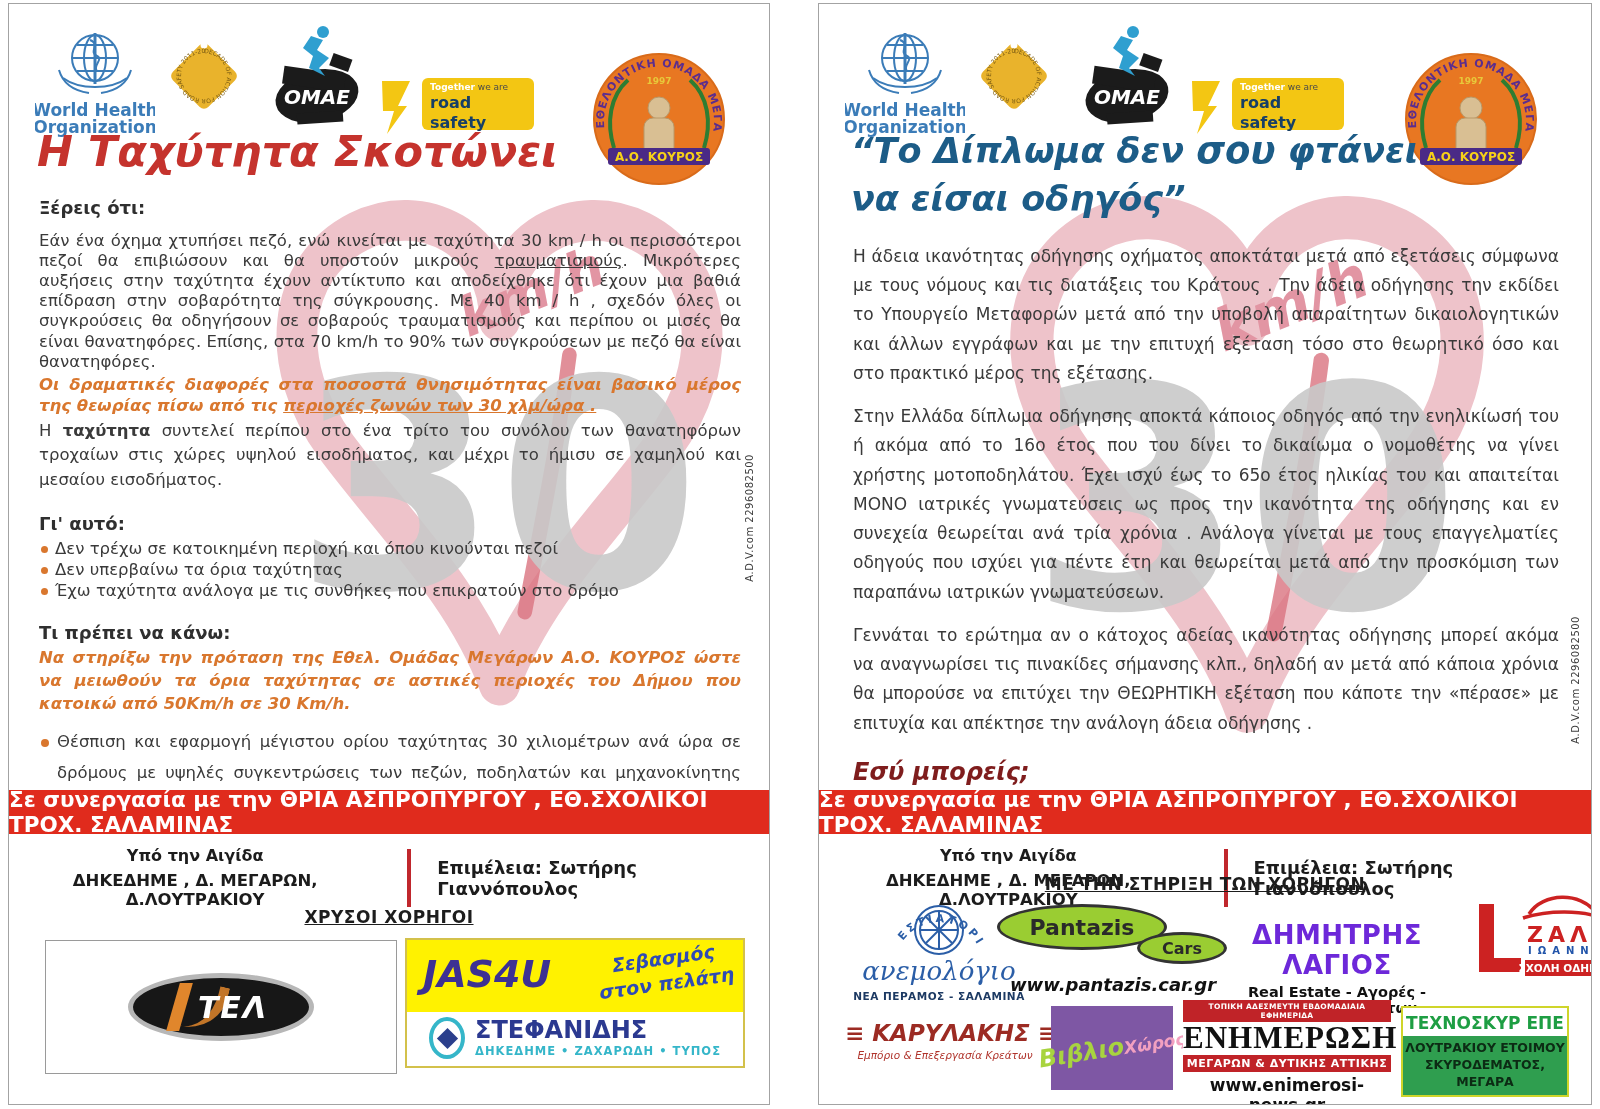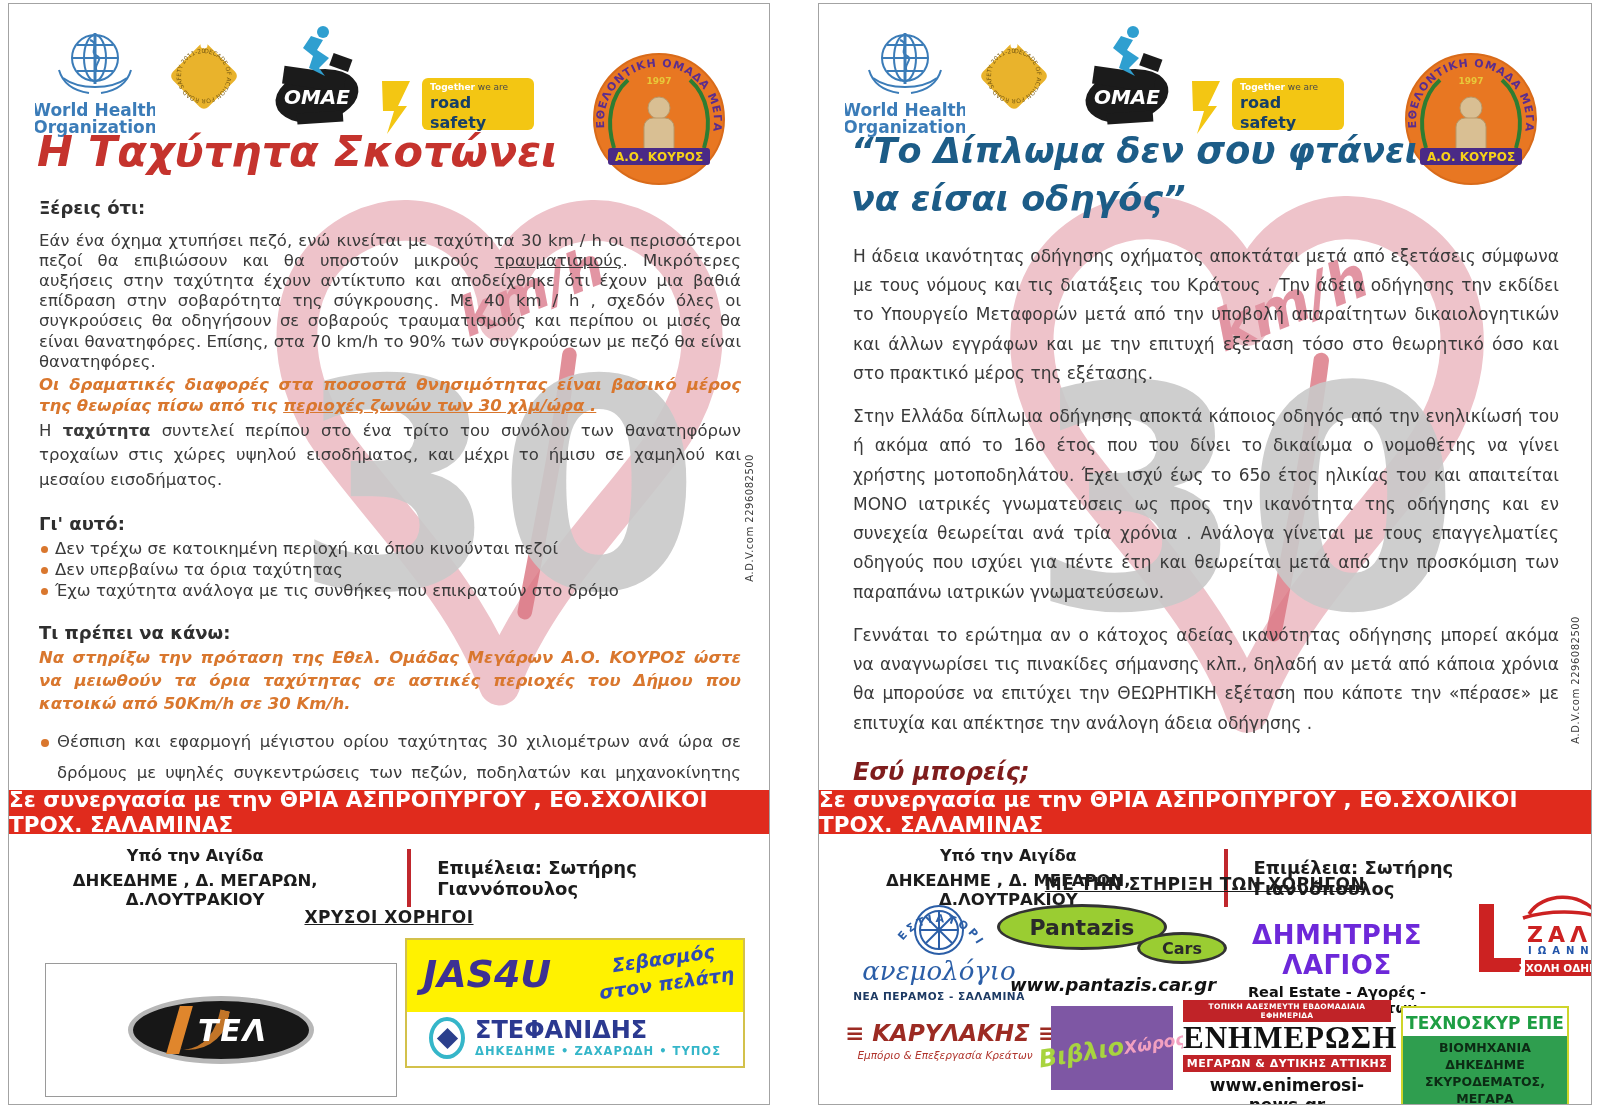--- a/index.html
+++ b/index.html
@@ -86,21 +86,21 @@
   .cred-right{font-weight:bold;font-size:18px;color:#1c1c1c;}
 
   
   .sp-head{position:absolute;left:0;right:0;text-align:center;font-weight:bold;font-size:17px;color:#1d1d1d;
            text-decoration:underline;z-index:3;letter-spacing:.5px;}
   #pageL .sp-head{top:903px;}
   #pageR .sp-head{top:870px;}
 
   
   .ktel-box{position:absolute;left:36px;top:936px;width:350px;height:132px;border:1px solid #9a9a9a;
-            background:#fff;display:flex;flex-direction:column;align-items:center;justify-content:center;z-index:3;margin-top:23px;}
+            background:#fff;display:flex;flex-direction:column;align-items:center;justify-content:center;z-index:3;}
   .ktel-oval{width:186px;height:68px;border-radius:50%;background:#171717;border:5px solid #b7b7b7;
              position:relative;display:flex;align-items:center;justify-content:center;box-sizing:border-box;}
   .ktel-k{position:absolute;left:40px;top:5px;width:13px;height:48px;background:#e0862c;transform:skewX(-16deg);}
   .ktel-k2{position:absolute;left:52px;top:5px;width:30px;height:48px;border-right:10px solid #e0862c;
            border-radius:0 0 40px 0;transform:rotate(14deg);opacity:.85;}
   .ktel-tel{color:#fff;font-weight:bold;font-style:italic;font-size:30px;letter-spacing:2px;position:relative;left:12px;}
   .ktel-name{font-weight:bold;font-style:italic;font-size:44px;color:#1d1d1d;letter-spacing:1px;margin-top:2px;}
   .jas-box{position:absolute;left:396px;top:934px;width:340px;height:130px;border:2px solid #d3c14b;
            box-sizing:border-box;z-index:3;}
   .jas-top{background:#fff200;height:72px;position:relative;}
@@ -435,18 +435,18 @@
   <div class="enim">
     <div class="enim-top">ΤΟΠΙΚΗ ΑΔΕΣΜΕΥΤΗ ΕΒΔΟΜΑΔΙΑΙΑ ΕΦΗΜΕΡΙΔΑ</div>
     <div class="enim-name">ΕΝΗΜΕΡΩΣΗ</div>
     <div class="enim-mid">ΜΕΓΑΡΩΝ &amp; ΔΥΤΙΚΗΣ ΑΤΤΙΚΗΣ</div>
     <div class="enim-url">www.enimerosi-news.gr</div>
   </div>
 
   <div class="tech">
     <div class="tech-name">ΤΕΧΝΟΣΚΥΡ ΕΠΕ</div>
     <div class="tech-mid">
-      <div>ΒΙΟΜΗΧΑΝΙΑ ΔΗΚΕΔΗΜΕ</div>
+      <div>ΛΟΥΤΡΑΚΙΟΥ ΕΤΟΙΜΟΥ</div>
       <div>ΣΚΥΡΟΔΕΜΑΤΟΣ, ΜΕΓΑΡΑ</div>
     </div>
 
   </div>
 </div>
 
 </body></html>

